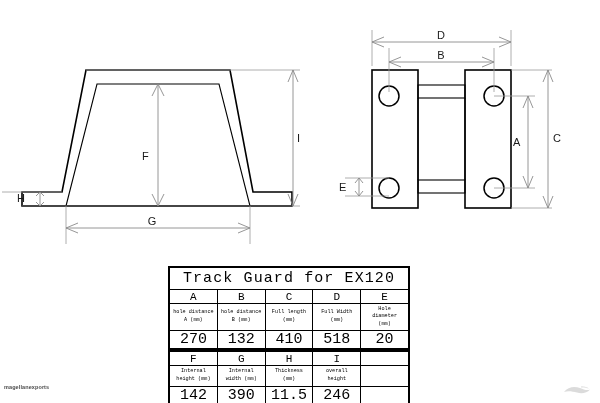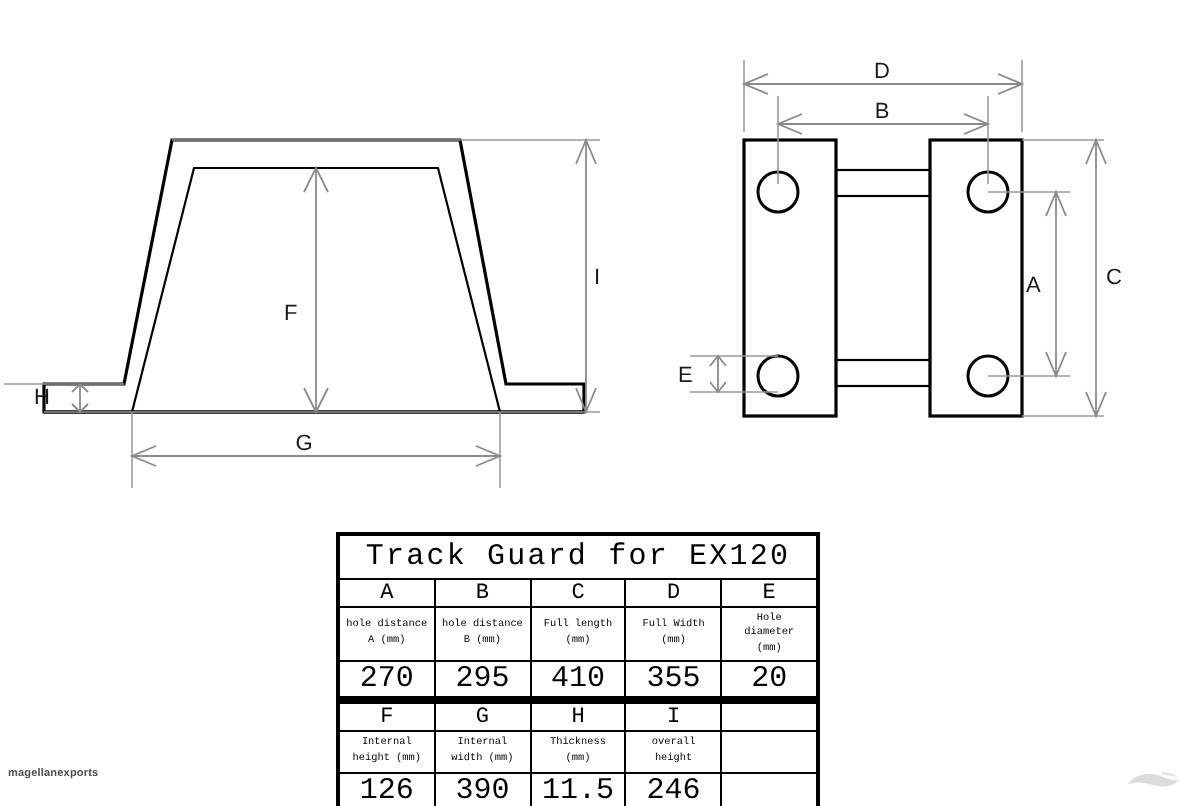--- a/index.html
+++ b/index.html
@@ -271,23 +271,23 @@
         </tr>
         <tr>
           <td class="desc-cell">hole distance<br>A (mm)</td>
           <td class="desc-cell">hole distance<br>B (mm)</td>
           <td class="desc-cell">Full length<br>(mm)</td>
           <td class="desc-cell">Full Width<br>(mm)</td>
           <td class="desc-cell">Hole<br>diameter<br>(mm)</td>
         </tr>
         <tr>
           <td class="value-cell">270</td>
-          <td class="value-cell">295</td>
+          <td class="value-cell">132</td>
           <td class="value-cell">410</td>
-          <td class="value-cell">355</td>
+          <td class="value-cell">518</td>
           <td class="value-cell">20</td>
         </tr>
       </tbody>
     </table>
   </div>
 
   <div class="table-wrap" id="table-second">
     <table class="spec">
       <tbody>
         <tr>
@@ -298,21 +298,21 @@
           <td class="letter-cell empty-cell"></td>
         </tr>
         <tr>
           <td class="desc-cell">Internal<br>height (mm)</td>
           <td class="desc-cell">Internal<br>width (mm)</td>
           <td class="desc-cell">Thickness<br>(mm)</td>
           <td class="desc-cell">overall<br>height</td>
           <td class="desc-cell"></td>
         </tr>
         <tr>
-          <td class="value-cell">126</td>
+          <td class="value-cell">142</td>
           <td class="value-cell">390</td>
           <td class="value-cell">11.5</td>
           <td class="value-cell">246</td>
           <td class="value-cell empty-cell"></td>
         </tr>
       </tbody>
     </table>
   </div>
 
   <div id="watermark-text">magellanexports</div>

